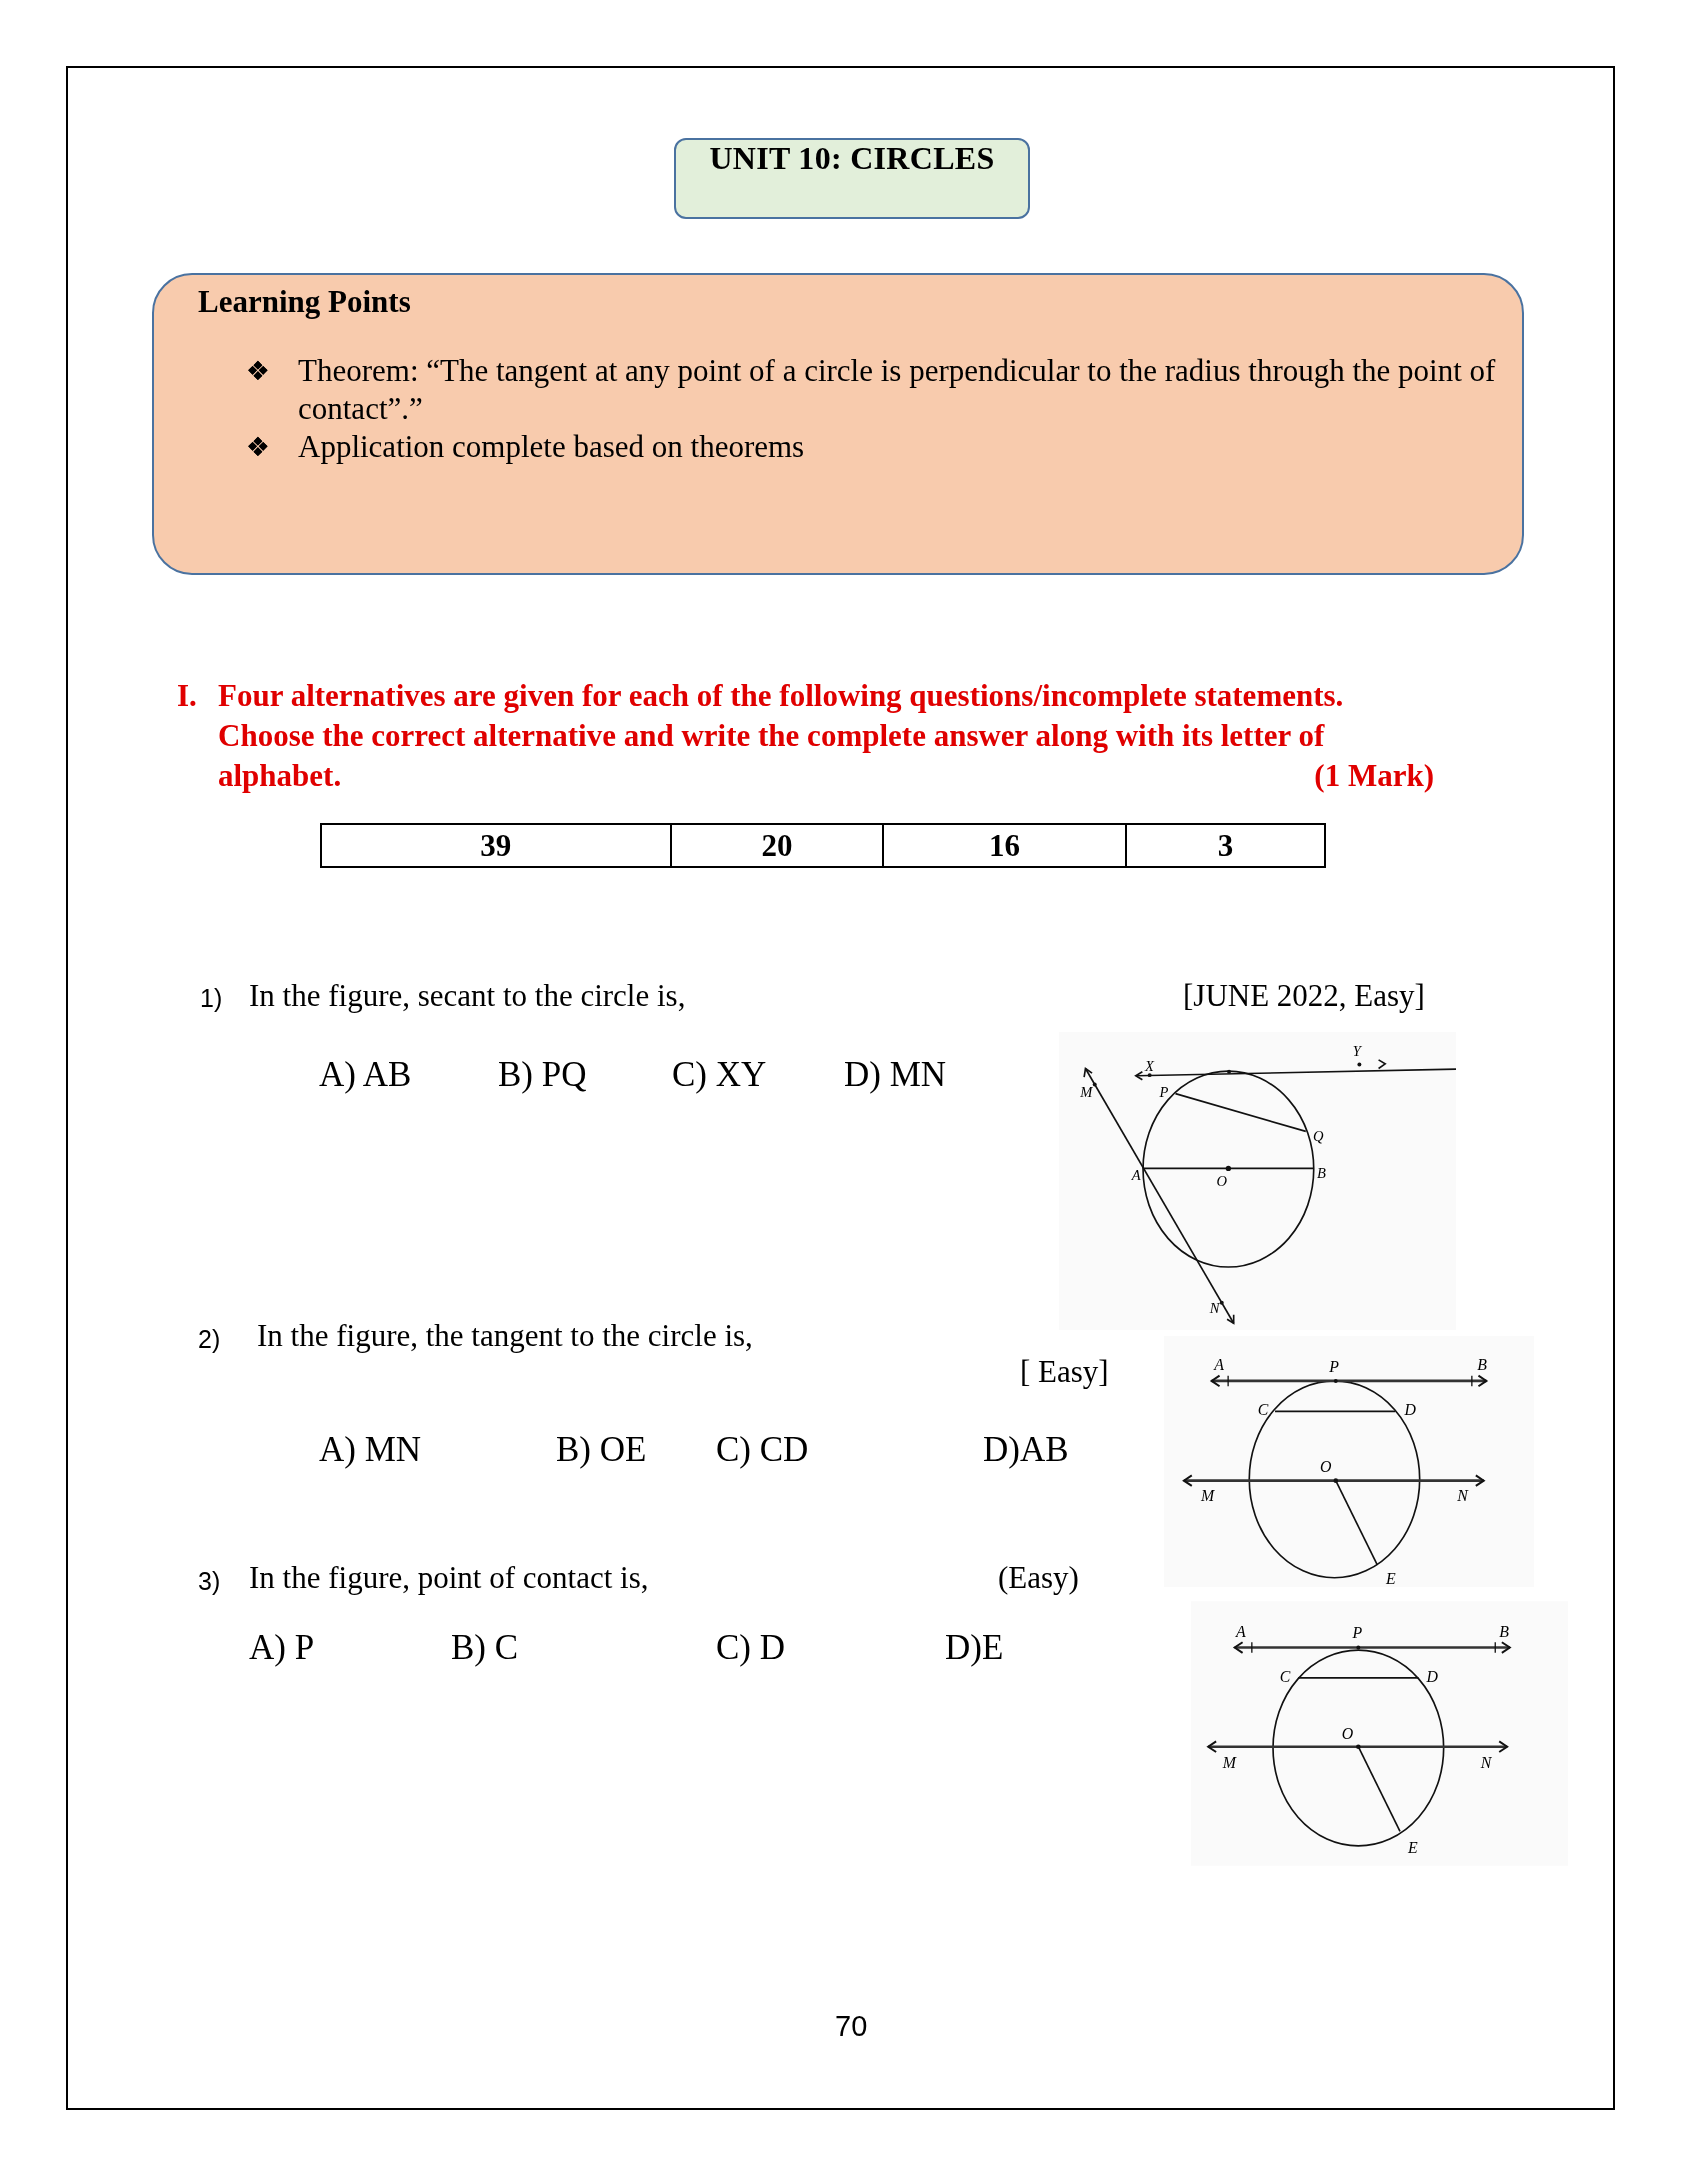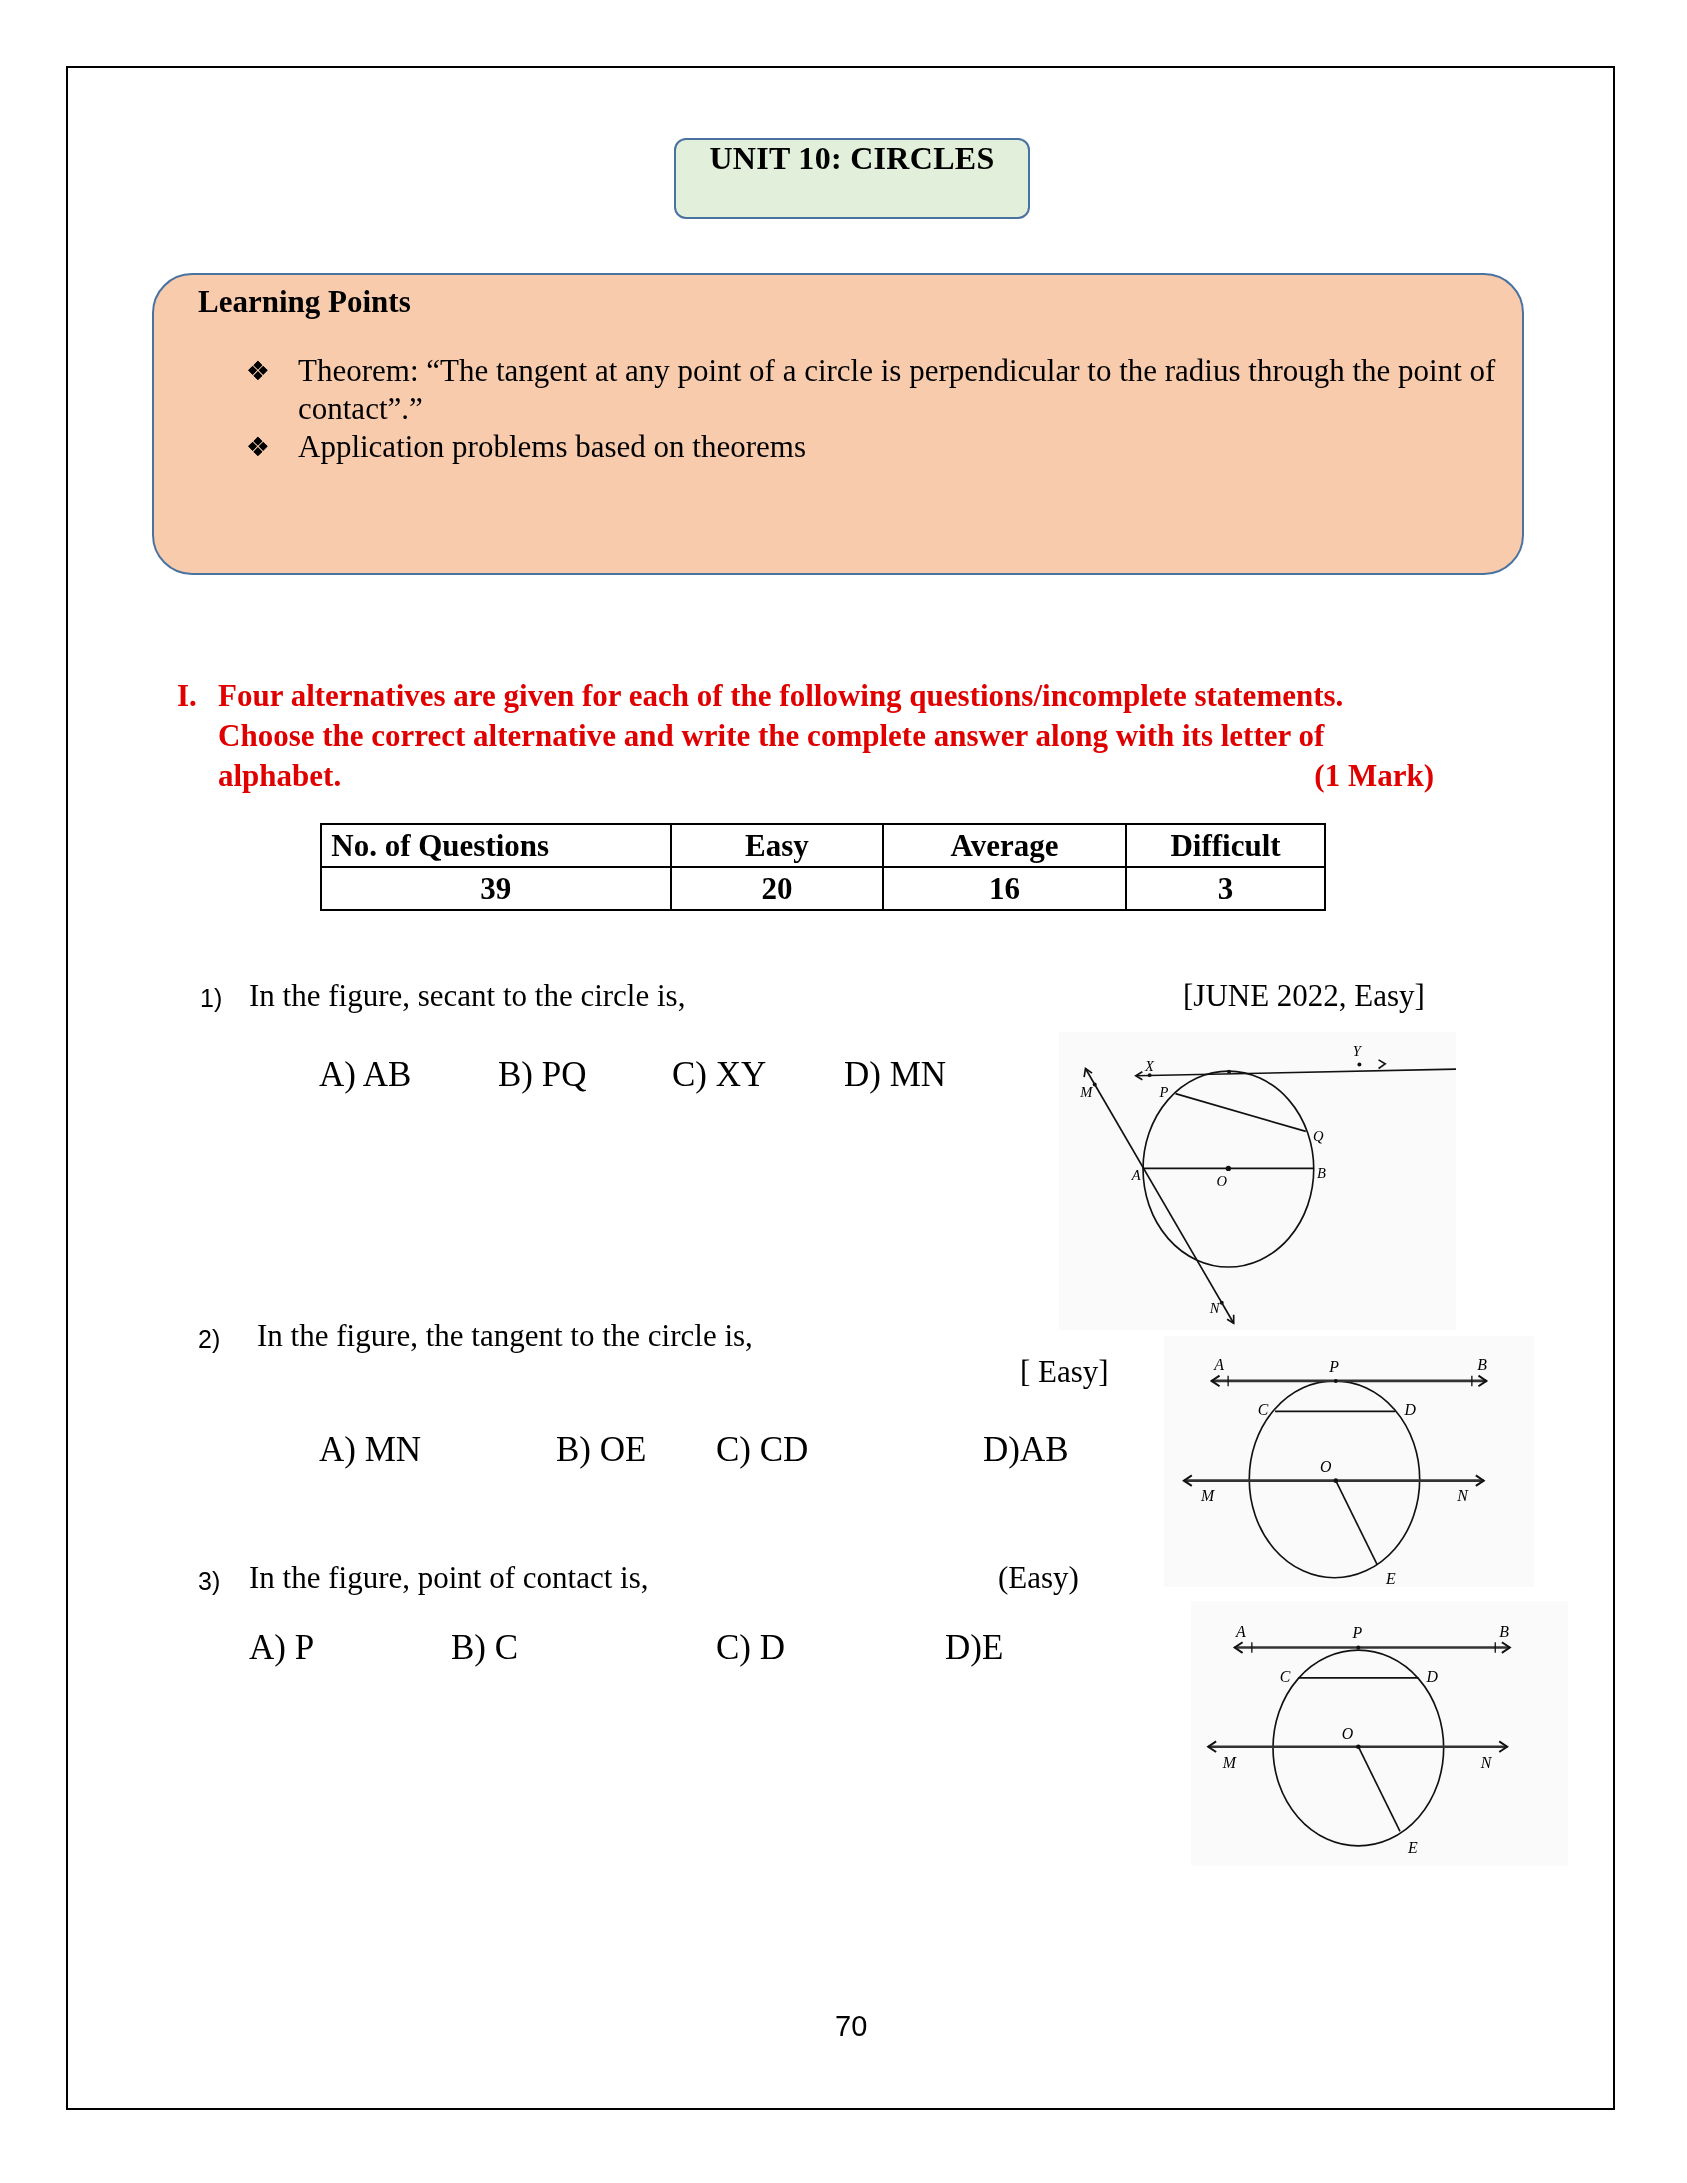--- a/index.html
+++ b/index.html
@@ -60,38 +60,32 @@
   </li>
   <li>
     <span class="bullet">❖</span>
     <span>Theorem: “The tangent at any point of a circle is perpendicular to the radius through the point of contact”.”</span>
   </li>
   <li>
     <span class="bullet">❖</span>
   </li>
   <li>
     <span class="bullet">❖</span>
-    <span>Application problems based on theorems</span>
+    <span>Application complete based on theorems</span>
   </li>
 </ul>
 
 <div class="abs instr">
   <span class="num">I.</span>
   <div class="txt">Four alternatives are given for each of the following questions/incomplete statements. Choose the correct alternative and write the complete answer along with its letter of alphabet.</div>
   <span class="mark">(1 Mark)</span>
 </div>
 
 <table class="stats">
   <tbody>
-      <tr>
-    <td class="c1">No. of Questions</td>
-    <td class="c2">Easy</td>
-    <td class="c3">Average</td>
-    <td class="c4">Difficult</td>
-  </tr>
   <tr class="vals">
     <td class="c1">39</td>
     <td class="c2">20</td>
     <td class="c3">16</td>
     <td class="c4">3</td>
   </tr>
 </tbody>
   </table>
 
 <div>

